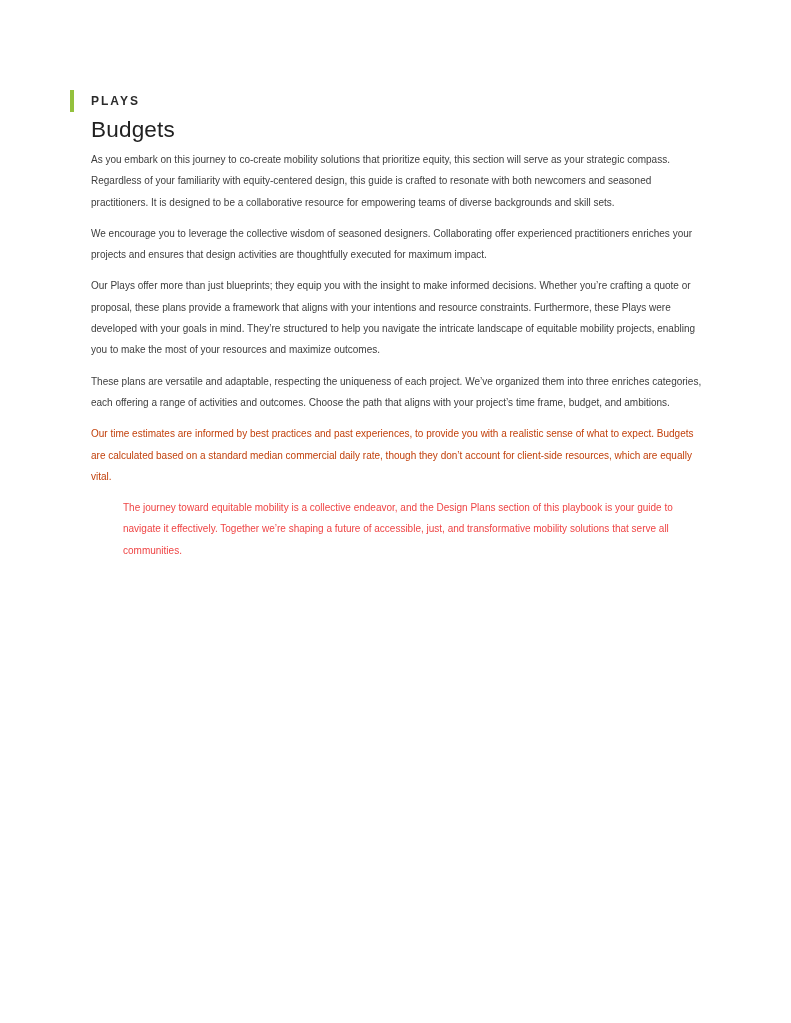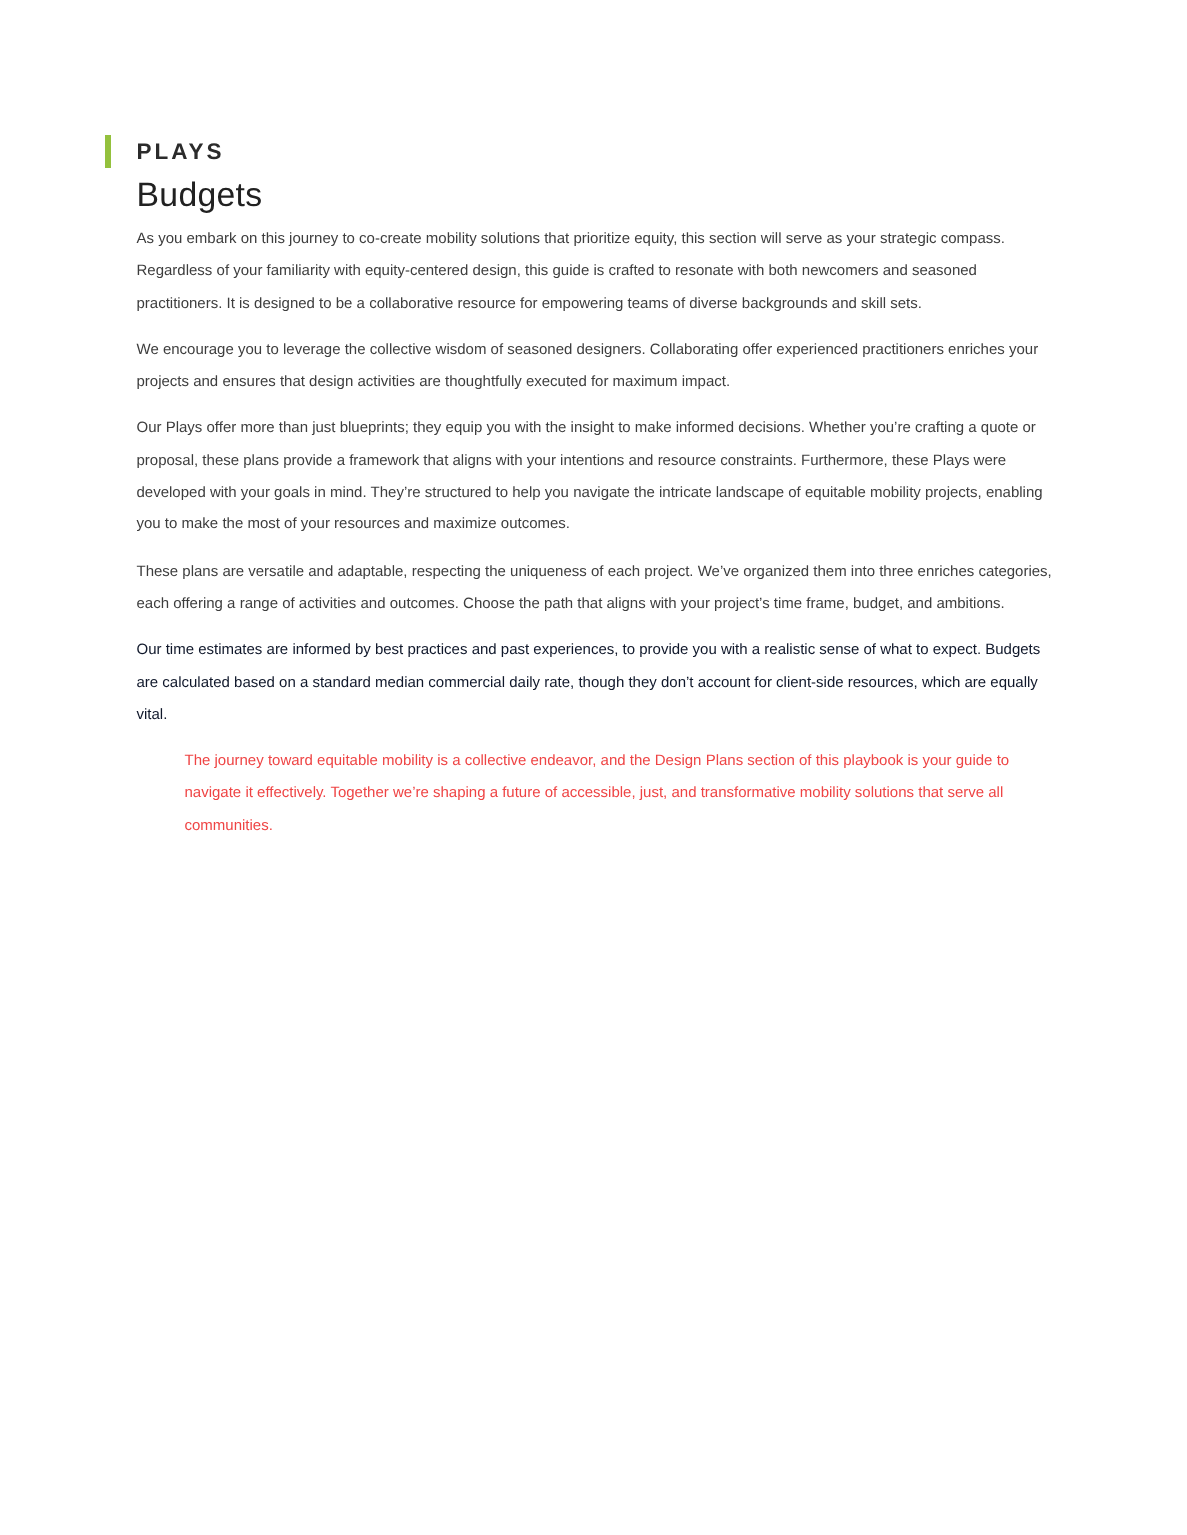--- a/index.html
+++ b/index.html
@@ -32,21 +32,21 @@
   }
   .accent-bar {
     position: absolute;
     left: -21px;
     top: 0;
     width: 4px;
     height: 22px;
     background: #94c13d; 
   }
   .eyebrow-text {
-    font-size: 15px;
+    font-size: 12px;
     font-weight: 700;
     letter-spacing: 2px;
     color: #2b2b2b;
   }
   h1.doc-title {
     margin: 5px 0 6px 0;
     font-size: 22.5px;
     font-weight: 400;
     line-height: 26px;
     letter-spacing: 0.2px;
@@ -71,18 +71,18 @@
         <span class="eyebrow-text" style="color: rgb(43, 43, 43);">PLAYS</span>
       </div>
       <h1 class="doc-title" style="color: rgb(33, 33, 33);">Budgets</h1>
     </header>
 
     <main class="doc-body">
       <p style="color: rgb(61, 61, 61);">As you embark on this journey to co-create mobility solutions that prioritize equity, this section will serve as your strategic compass. Regardless of your familiarity with equity-centered design, this guide is crafted to resonate with both newcomers and seasoned practitioners. It is designed to be a collaborative resource for empowering teams of diverse backgrounds and skill sets.</p>
       <p style="color: rgb(61, 61, 61);">We encourage you to leverage the collective wisdom of seasoned designers. Collaborating offer experienced practitioners enriches your projects and ensures that design activities are thoughtfully executed for maximum impact.</p>
       <p style="color: rgb(61, 61, 61);">Our Plays offer more than just blueprints; they equip you with the insight to make informed decisions. Whether you’re crafting a quote or proposal, these plans provide a framework that aligns with your intentions and resource constraints. Furthermore, these Plays were developed with your goals in mind. They’re structured to help you navigate the intricate landscape of equitable mobility projects, enabling you to make the most of your resources and maximize outcomes.</p>
       <p style="color: rgb(61, 61, 61);">These plans are versatile and adaptable, respecting the uniqueness of each project. We’ve organized them into three enriches categories, each offering a range of activities and outcomes. Choose the path that aligns with your project’s time frame, budget, and ambitions.</p>
-      <p style="color: #0f172a;">Our time estimates are informed by best practices and past experiences, to provide you with a realistic sense of what to expect. Budgets are calculated based on a standard median commercial daily rate, though they don’t account for client-side resources, which are equally vital.</p>
+      <p style="color: #c2410c;">Our time estimates are informed by best practices and past experiences, to provide you with a realistic sense of what to expect. Budgets are calculated based on a standard median commercial daily rate, though they don’t account for client-side resources, which are equally vital.</p>
       <p style="color: #ef4444; margin-left: 32px;">The journey toward equitable mobility is a collective endeavor, and the Design Plans section of this playbook is your guide to navigate it effectively. Together we’re shaping a future of accessible, just, and transformative mobility solutions that serve all communities.</p>
     </main>
 
   </div>
 </div>
 
 </body></html>

